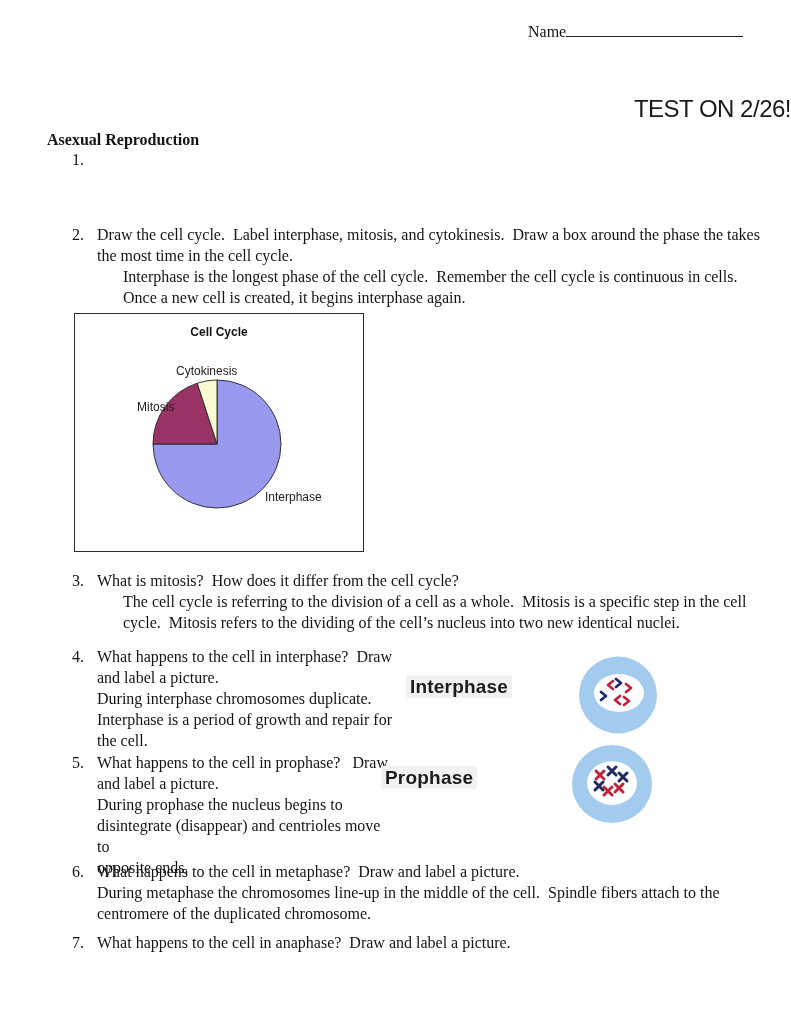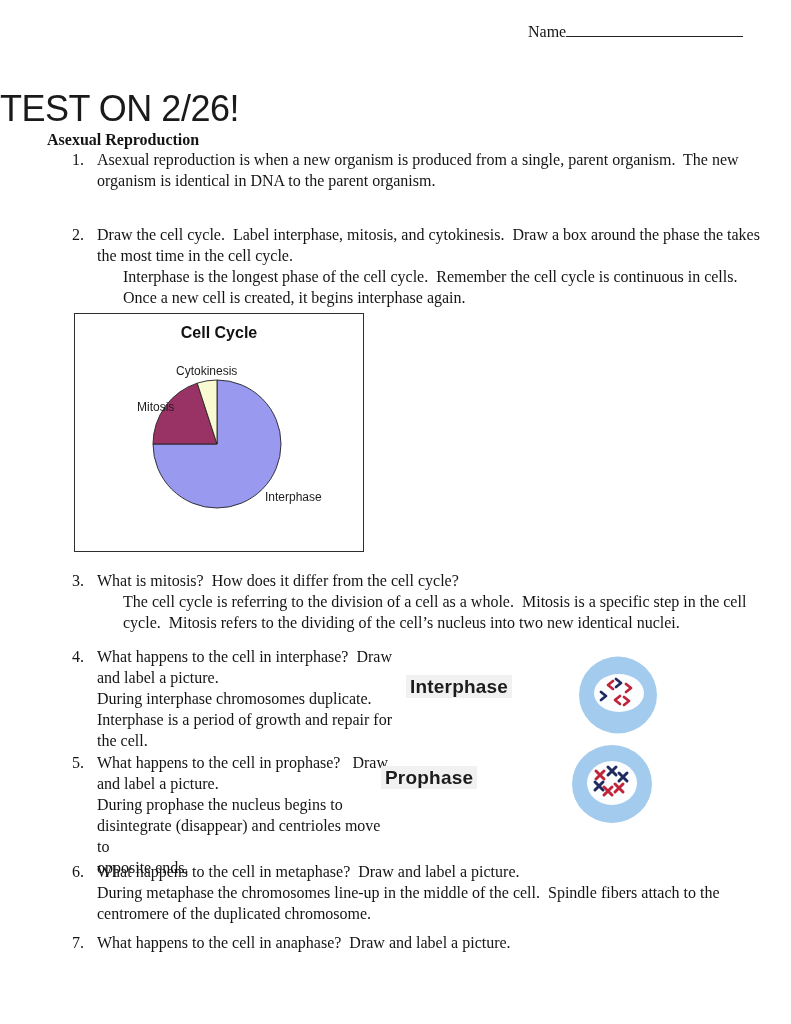--- a/index.html
+++ b/index.html
@@ -12,42 +12,42 @@
     font-size:16px;line-height:21px;color:#141414;
     overflow:hidden;
     margin:0 auto;
   }
   
   .name-block{position:absolute;left:528px;top:21px;white-space:nowrap;}
   .name-rule{display:inline-block;width:177px;height:14px;border-bottom:1.4px solid #222;vertical-align:baseline;}
   .title1{position:absolute;left:0;right:0;top:45px;text-align:center;
     font-family:"Liberation Sans", sans-serif;font-size:35px;line-height:42px;
     letter-spacing:-0.5px;color:#1a1a1a;font-weight:400;}
-  .title2{position:absolute;left:0;right:0;top:88px;text-align:left;
-    font-family:"Liberation Sans", sans-serif;font-size:36px;line-height:42px;
+  .title2{position:absolute;left:0;right:0;top:88px;text-align:right;
+    font-family:"Liberation Sans", sans-serif;font-size:24px;line-height:42px;
     letter-spacing:-0.5px;color:#1a1a1a;font-weight:400;}
   .section-heading{position:absolute;left:47px;top:129px;font-weight:bold;}
   
   .item{position:absolute;left:72px;}
   .item .num{position:absolute;left:0;top:0;}
   .item .stack{margin-left:25px;}
   .qtext,.atext{white-space:pre-wrap;}
   .indent{margin-left:26px;}
   .i1{top:149px;width:705px;}
   .i2{top:224px;width:705px;}
   .i3{top:570px;width:705px;}
   .i4{top:646px;width:320px;}
   .i5{top:752px;width:320px;}
   .i6{top:861px;width:705px;}
   .i7{top:932px;width:705px;}
   
   .chart-frame{position:absolute;left:74px;top:313px;width:288px;height:237px;
     border:1.5px solid #2e2e2e;background:#fff;}
   .chart-title{position:absolute;left:0;right:0;top:8px;text-align:center;
-    font-family:"Liberation Sans", sans-serif;font-size:16px;font-weight:bold;color:#111;}
+    font-family:"Liberation Sans", sans-serif;font-size:12px;font-weight:bold;color:#111;}
   .pie-svg{position:absolute;left:75px;top:63px;}
   .pie-label{position:absolute;font-family:"Liberation Sans", sans-serif;
     font-size:12px;line-height:11px;color:#1c1c1c;white-space:nowrap;}
   .pl-cytokinesis{left:101px;top:52px;}
   .pl-mitosis{left:62px;top:88px;}
   .pl-interphase{left:190px;top:178px;}
   
   .fig-label{position:absolute;font-family:"Liberation Sans", sans-serif;
     font-weight:bold;font-size:19px;color:#1c1c1c;background:#f1f1f1;
     padding:1px 4px;letter-spacing:0.2px;}
@@ -64,22 +64,20 @@
 
   <div class="name-block"><span>Name</span><span class="name-rule"></span></div>
 
   <div class="title2">TEST ON 2/26!</div>
 
   <div class="section-heading">Asexual Reproduction</div>
 
   <div class="item i1">
     <span class="num">1.</span>
     <div class="stack">
-      <div class="atext">Asexual reproduction is when a new organism is produced from a single, parent organism.  The new
-organism is identical in DNA to the parent organism.</div>
     </div>
   </div>
 
   <div class="item i2">
     <span class="num">2.</span>
     <div class="stack">
       <div class="qtext">Draw the cell cycle.  Label interphase, mitosis, and cytokinesis.  Draw a box around the phase the takes
 the most time in the cell cycle.</div>
       <div class="atext indent">Interphase is the longest phase of the cell cycle.  Remember the cell cycle is continuous in cells.
 Once a new cell is created, it begins interphase again.</div>

